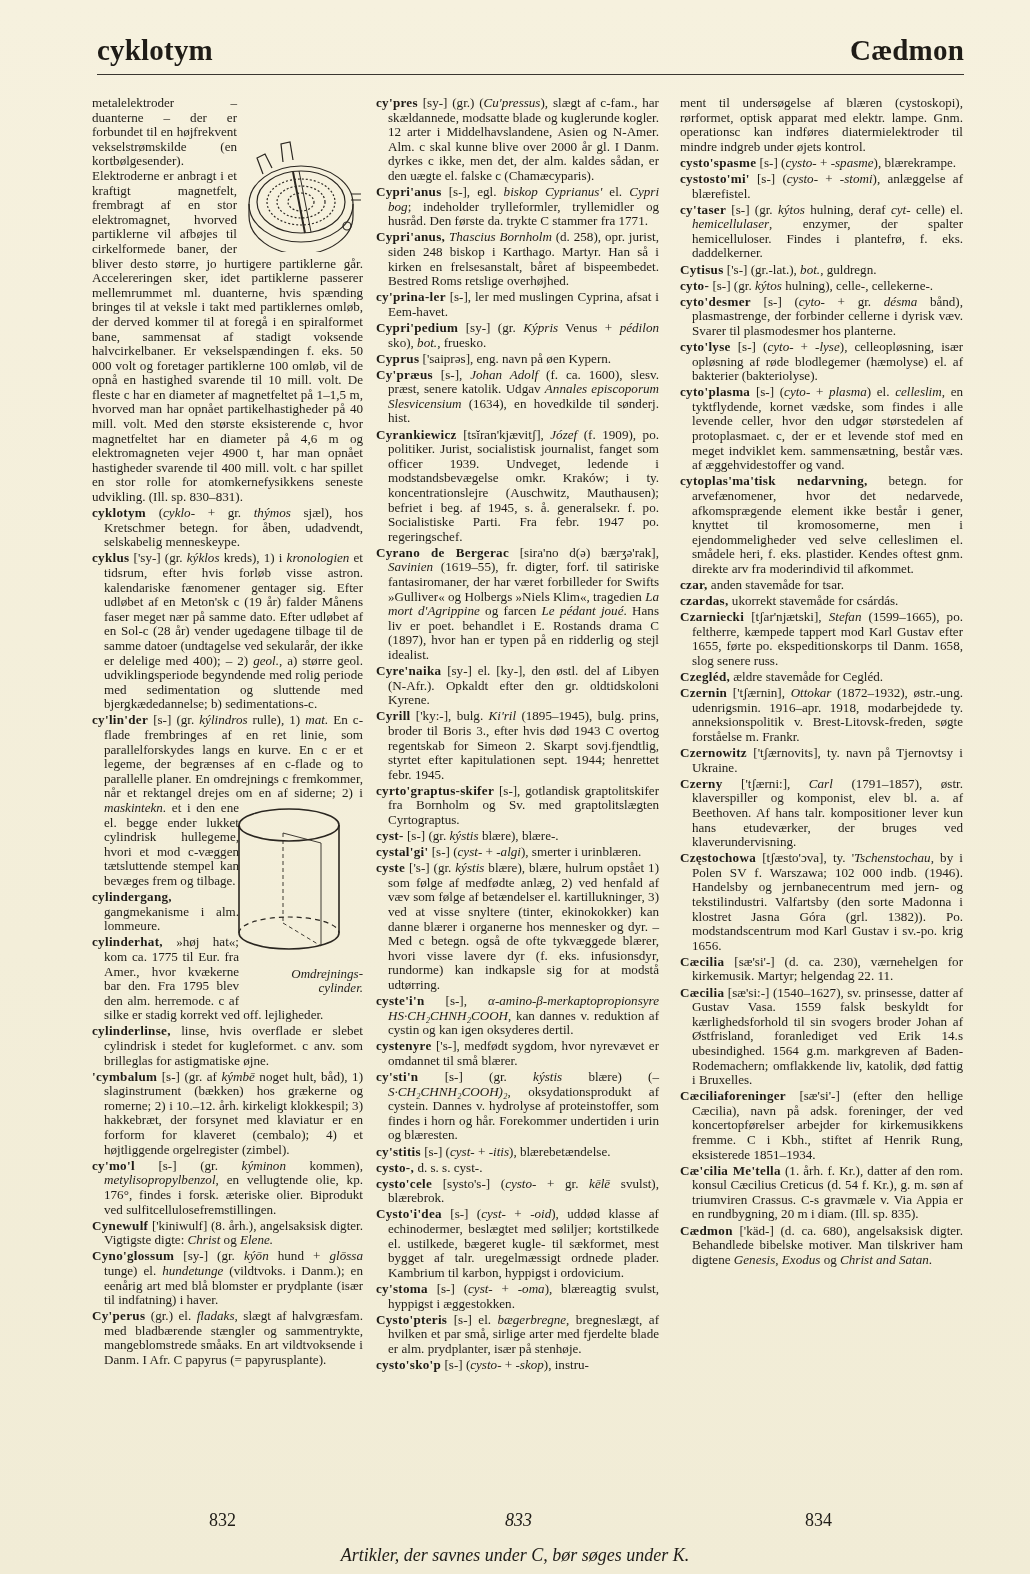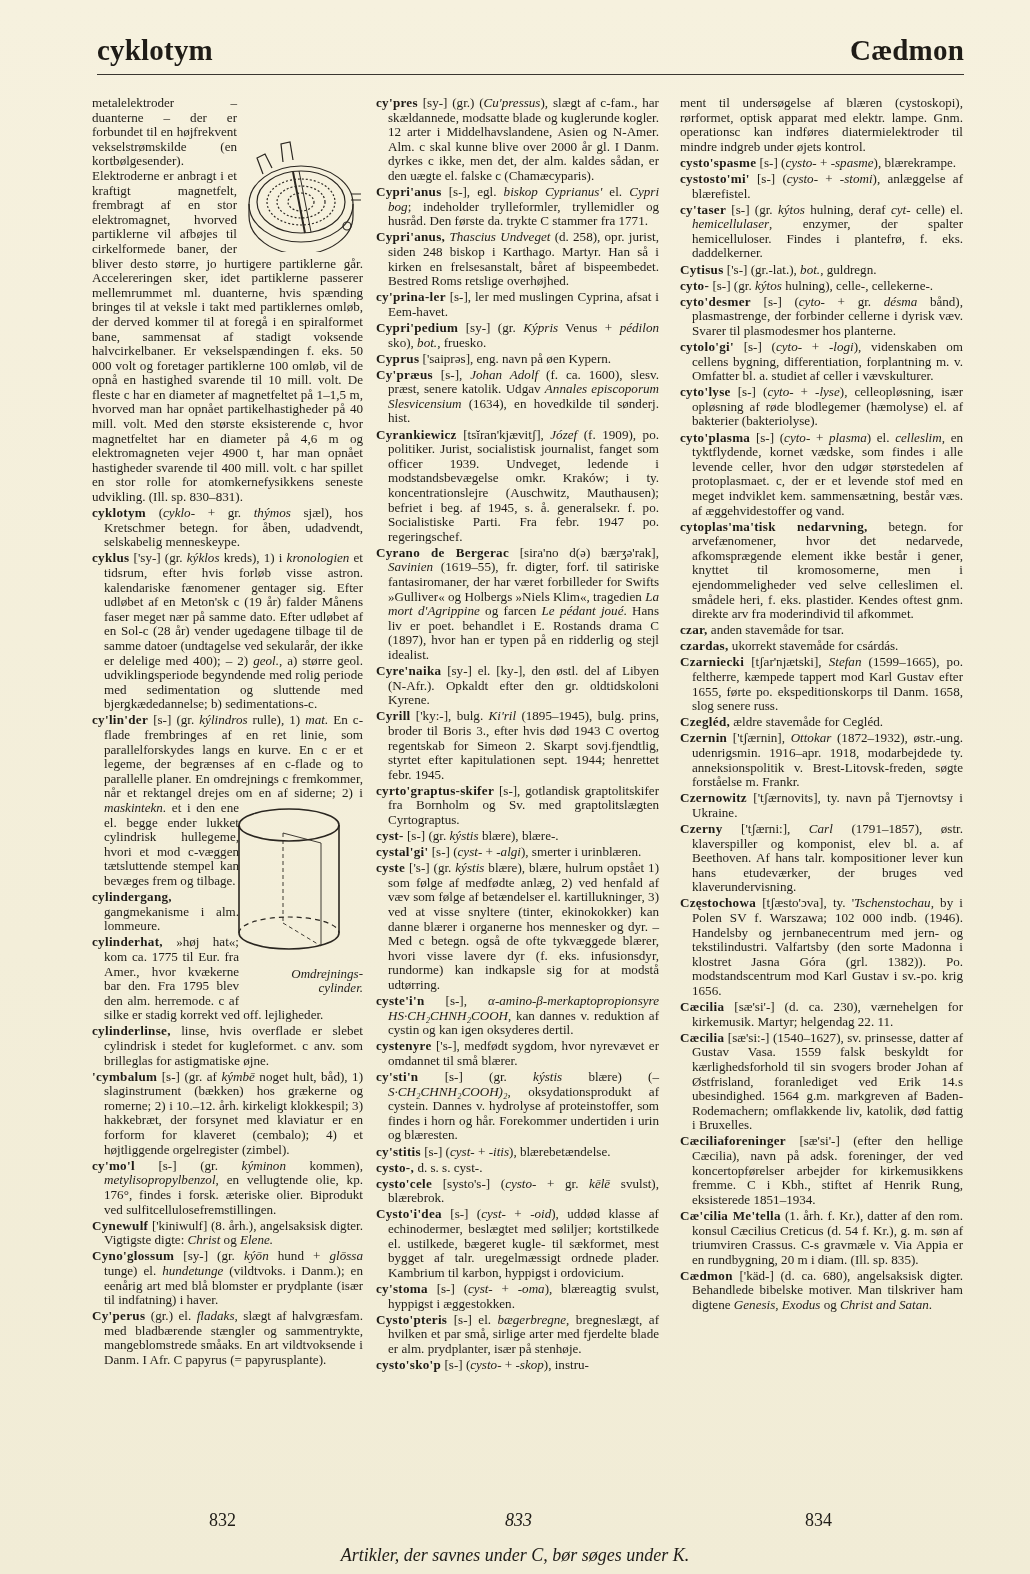--- a/index.html
+++ b/index.html
@@ -85,21 +85,21 @@
       <div class="entry"><span class="hw">cylinderlinse,</span><span> linse, hvis overflade er slebet cylindrisk i stedet for kugleformet. c anv. som brilleglas for astigmatiske øjne.</span></div>
       <div class="entry"><span class="hw">'cymbalum</span><span> [s-] (gr. af </span><span class="it">kýmbē</span><span> noget hult, båd), 1) slaginstrument (bækken) hos grækerne og romerne; 2) i 10.–12. årh. kirkeligt klokkespil; 3) hakkebræt, der forsynet med klaviatur er en forform for klaveret (cembalo); 4) et højtliggende orgelregister (zimbel).</span></div>
       <div class="entry"><span class="hw">cy'mo'l</span><span> [s-] (gr. </span><span class="it">kýminon</span><span> kommen), </span><span class="it">metylisopropylbenzol</span><span>, en vellugtende olie, kp. 176°, findes i forsk. æteriske olier. Biprodukt ved sulfitcellulosefremstillingen.</span></div>
       <div class="entry"><span class="hw">Cynewulf</span><span> ['kiniwulf] (8. årh.), angelsaksisk digter. Vigtigste digte: </span><span class="it">Christ</span><span> og </span><span class="it">Elene.</span></div>
       <div class="entry"><span class="hw">Cyno'glossum</span><span> [sy-] (gr. </span><span class="it">kýōn</span><span> hund + </span><span class="it">glōssa</span><span> tunge) el. </span><span class="it">hundetunge</span><span> (vildtvoks. i Danm.); en eenårig art med blå blomster er prydplante (især til indfatning) i haver.</span></div>
       <div class="entry"><span class="hw">Cy'perus</span><span> (gr.) el. </span><span class="it">fladaks</span><span>, slægt af halvgræsfam. med bladbærende stængler og sammentrykte, mangeblomstrede småaks. En art vildtvoksende i Danm. I Afr. C papyrus (= papyrusplante).</span></div>
     </div>
   <div class="col col2" id="col1">
       <div class="entry"><span class="hw">cy'pres</span><span> [sy-] (gr.) (</span><span class="it">Cu'pressus</span><span>), slægt af c-fam., har skældannede, modsatte blade og kuglerunde kogler. 12 arter i Middelhavslandene, Asien og N-Amer. Alm. c skal kunne blive over 2000 år gl. I Danm. dyrkes c ikke, men det, der alm. kaldes sådan, er den uægte el. falske c (Chamæcyparis).</span></div>
       <div class="entry"><span class="hw">Cypri'anus</span><span> [s-], egl. </span><span class="it">biskop Cyprianus'</span><span> el. </span><span class="it">Cypri bog</span><span>; indeholder trylleformler, tryllemidler og husråd. Den første da. trykte C stammer fra 1771.</span></div>
-      <div class="entry"><span class="hw">Cypri'anus,</span><span> </span><span class="it">Thascius Undveget</span><span> (d. 258), opr. jurist, siden 248 biskop i Karthago. Martyr. Han så i kirken en frelsesanstalt, båret af bispeembedet. Bestred Roms retslige overhøjhed.</span></div>
+      <div class="entry"><span class="hw">Cypri'anus,</span><span> </span><span class="it">Thascius Bornholm</span><span> (d. 258), opr. jurist, siden 248 biskop i Karthago. Martyr. Han så i kirken en frelsesanstalt, båret af bispeembedet. Bestred Roms retslige overhøjhed.</span></div>
       <div class="entry"><span class="hw">cy'prina-ler</span><span> [s-], ler med muslingen Cyprina, afsat i Eem-havet.</span></div>
       <div class="entry"><span class="hw">Cypri'pedium</span><span> [sy-] (gr. </span><span class="it">Kýpris</span><span> Venus + </span><span class="it">pédilon</span><span> sko), </span><span class="it">bot.</span><span>, fruesko.</span></div>
       <div class="entry"><span class="hw">Cyprus</span><span> ['saiprəs], eng. navn på øen Kypern.</span></div>
       <div class="entry"><span class="hw">Cy'præus</span><span> [s-], </span><span class="it">Johan Adolf</span><span> (f. ca. 1600), slesv. præst, senere katolik. Udgav </span><span class="it">Annales episcoporum Slesvicensium</span><span> (1634), en hovedkilde til sønderj. hist.</span></div>
       <div class="entry"><span class="hw">Cyrankiewicz</span><span> [tsĭran'kjævitʃ], </span><span class="it">Józef</span><span> (f. 1909), po. politiker. Jurist, socialistisk journalist, fanget som officer 1939. Undveget, ledende i modstandsbevægelse omkr. Kraków; i ty. koncentrationslejre (Auschwitz, Mauthausen); befriet i beg. af 1945, s. å. generalsekr. f. po. Socialistiske Parti. Fra febr. 1947 po. regeringschef.</span></div>
       <div class="entry"><span class="hw">Cyrano de Bergerac</span><span> [sira'no d(ə) bærʒə'rak], </span><span class="it">Savinien</span><span> (1619–55), fr. digter, forf. til satiriske fantasiromaner, der har været forbilleder for Swifts »Gulliver« og Holbergs »Niels Klim«, tragedien </span><span class="it">La mort d'Agrippine</span><span> og farcen </span><span class="it">Le pédant joué</span><span>. Hans liv er poet. behandlet i E. Rostands drama C (1897), hvor han er typen på en ridderlig og stejl idealist.</span></div>
       <div class="entry"><span class="hw">Cyre'naika</span><span> [sy-] el. [ky-], den østl. del af Libyen (N-Afr.). Opkaldt efter den gr. oldtidskoloni Kyrene.</span></div>
       <div class="entry"><span class="hw">Cyrill</span><span> ['ky:-], bulg. </span><span class="it">Ki'ril</span><span> (1895–1945), bulg. prins, broder til Boris 3., efter hvis død 1943 C overtog regentskab for Simeon 2. Skarpt sovj.fjendtlig, styrtet efter kapitulationen sept. 1944; henrettet febr. 1945.</span></div>
       <div class="entry"><span class="hw">cyrto'graptus-skifer</span><span> [s-], gotlandisk graptolitskifer fra Bornholm og Sv. med graptolitslægten Cyrtograptus.</span></div>
       <div class="entry"><span class="hw">cyst-</span><span> [s-] (gr. </span><span class="it">kýstis</span><span> blære), blære-.</span></div>
@@ -117,21 +117,20 @@
       <div class="entry"><span class="hw">cysto'sko'p</span><span> [s-] (</span><span class="it">cysto-</span><span> + </span><span class="it">-skop</span><span>), instru-</span></div>
     </div>
   <div class="col col3" id="col2">
       <div class="entry cont"><span>ment til undersøgelse af blæren (cystoskopi), rørformet, optisk apparat med elektr. lampe. Gnm. operationsc kan indføres diatermielektroder til mindre indgreb under øjets kontrol.</span></div>
       <div class="entry"><span class="hw">cysto'spasme</span><span> [s-] (</span><span class="it">cysto-</span><span> + </span><span class="it">-spasme</span><span>), blærekrampe.</span></div>
       <div class="entry"><span class="hw">cystosto'mi'</span><span> [s-] (</span><span class="it">cysto-</span><span> + </span><span class="it">-stomi</span><span>), anlæggelse af blærefistel.</span></div>
       <div class="entry"><span class="hw">cy'taser</span><span> [s-] (gr. </span><span class="it">kýtos</span><span> hulning, deraf </span><span class="it">cyt-</span><span> celle) el. </span><span class="it">hemicellulaser</span><span>, enzymer, der spalter hemicelluloser. Findes i plantefrø, f. eks. daddelkerner.</span></div>
       <div class="entry"><span class="hw">Cytisus</span><span> ['s-] (gr.-lat.), </span><span class="it">bot.</span><span>, guldregn.</span></div>
       <div class="entry"><span class="hw">cyto-</span><span> [s-] (gr. </span><span class="it">kýtos</span><span> hulning), celle-, cellekerne-.</span></div>
       <div class="entry"><span class="hw">cyto'desmer</span><span> [s-] (</span><span class="it">cyto-</span><span> + gr. </span><span class="it">désma</span><span> bånd), plasmastrenge, der forbinder cellerne i dyrisk væv. Svarer til plasmodesmer hos planterne.</span></div>
-      <div class="entry"><span class="hw">cytolo'gi'</span><span> [s-] (</span><span class="it">cyto-</span><span> + </span><span class="it">-logi</span><span>), videnskaben om cellens bygning, differentiation, forplantning m. v. Omfatter bl. a. studiet af celler i vævskulturer.</span></div>
       <div class="entry"><span class="hw">cyto'lyse</span><span> [s-] (</span><span class="it">cyto-</span><span> + </span><span class="it">-lyse</span><span>), celleopløsning, især opløsning af røde blodlegemer (hæmolyse) el. af bakterier (bakteriolyse).</span></div>
       <div class="entry"><span class="hw">cyto'plasma</span><span> [s-] (</span><span class="it">cyto-</span><span> + </span><span class="it">plasma</span><span>) el. </span><span class="it">celleslim</span><span>, en tyktflydende, kornet vædske, som findes i alle levende celler, hvor den udgør størstedelen af protoplasmaet. c, der er et levende stof med en meget indviklet kem. sammensætning, består væs. af æggehvidestoffer og vand.</span></div>
       <div class="entry"><span class="hw">cytoplas'ma'tisk nedarvning,</span><span> betegn. for arvefænomener, hvor det nedarvede, afkomsprægende element ikke består i gener, knyttet til kromosomerne, men i ejendommeligheder ved selve celleslimen el. smådele heri, f. eks. plastider. Kendes oftest gnm. direkte arv fra moderindivid til afkommet.</span></div>
       <div class="entry"><span class="hw">czar,</span><span> anden stavemåde for tsar.</span></div>
       <div class="entry"><span class="hw">czardas,</span><span> ukorrekt stavemåde for csárdás.</span></div>
       <div class="entry"><span class="hw">Czarniecki</span><span> [tʃar'njætski], </span><span class="it">Stefan</span><span> (1599–1665), po. feltherre, kæmpede tappert mod Karl Gustav efter 1655, førte po. ekspeditionskorps til Danm. 1658, slog senere russ.</span></div>
       <div class="entry"><span class="hw">Czegléd,</span><span> ældre stavemåde for Cegléd.</span></div>
       <div class="entry"><span class="hw">Czernin</span><span> ['tʃærnin], </span><span class="it">Ottokar</span><span> (1872–1932), østr.-ung. udenrigsmin. 1916–apr. 1918, modarbejdede ty. anneksionspolitik v. Brest-Litovsk-freden, søgte forståelse m. Frankr.</span></div>
       <div class="entry"><span class="hw">Czernowitz</span><span> ['tʃærnovits], ty. navn på Tjernovtsy i Ukraine.</span></div>
       <div class="entry"><span class="hw">Czerny</span><span> ['tʃærni:], </span><span class="it">Carl</span><span> (1791–1857), østr. klaverspiller og komponist, elev bl. a. af Beethoven. Af hans talr. kompositioner lever kun hans etudeværker, der bruges ved klaverundervisning.</span></div>

